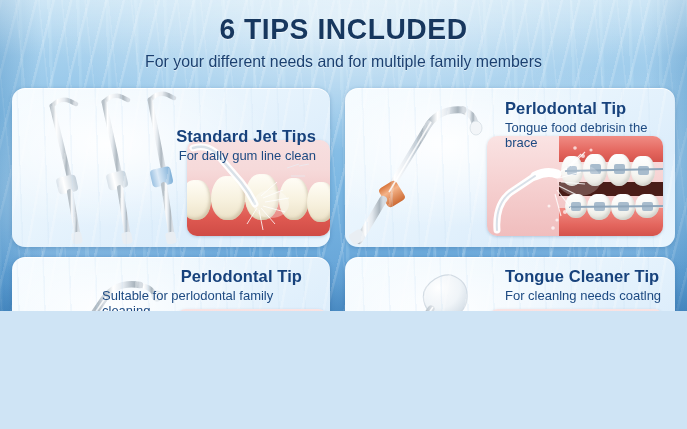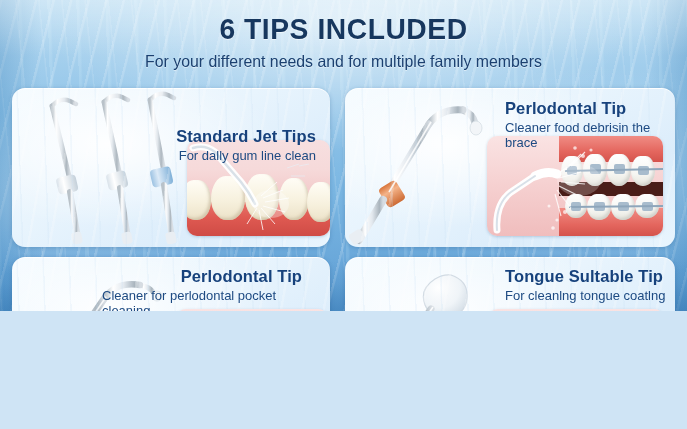--- a/index.html
+++ b/index.html
@@ -228,21 +228,21 @@
           <path d="M84 36 L38 112" stroke="url(#rod2)" stroke-width="7" fill="none" stroke-linecap="round"></path>
           <rect x="36" y="96" width="22" height="20" rx="4" fill="url(#colorange)" transform="rotate(58 47 106)"></rect>
           <path d="M38 112 L14 152" stroke="url(#rod2)" stroke-width="8" fill="none" stroke-linecap="round"></path>
           <rect x="6" y="142" width="12" height="14" rx="3" fill="#e9eef3" transform="rotate(58 12 149)"></rect>
           <path d="M86 34 L44 104" stroke="#ffffff" stroke-width="1.6" fill="none" opacity=".85"></path>
         </g>
       </svg>
 
       <div class="ctext" id="txt2">
         <div class="ct-title">Perlodontal Tip</div>
-        <div class="ct-sub">Cleaner food debrisin the brace</div>
+        <div class="ct-sub">Tongue food debrisin the brace</div>
       </div>
 
       <div class="photo" id="ph2">
         <div class="gumbg2"></div>
         <div class="gumlight" style="left:72px;top:0;width:104px;height:26px;"></div>
         <div class="gumlight" style="left:72px;top:72px;width:104px;height:28px;"></div>
         <div style="position:absolute;left:72px;top:46px;width:104px;height:14px;background:#4a1d18;"></div>
         <div class="toothw" style="left:74px;top:20px;width:22px;height:30px;"></div>
         <div class="toothw" style="left:96px;top:18px;width:24px;height:32px;"></div>
         <div class="toothw" style="left:120px;top:18px;width:24px;height:32px;"></div>
@@ -319,21 +319,21 @@
           <path d="M92 42 L44 112" stroke="url(#rod3)" stroke-width="7" fill="none" stroke-linecap="round"></path>
           <rect x="42" y="98" width="22" height="19" rx="4" fill="url(#colpink)" transform="rotate(56 53 107)"></rect>
           <path d="M44 112 L20 150" stroke="url(#rod3)" stroke-width="8" fill="none" stroke-linecap="round"></path>
           <rect x="12" y="140" width="12" height="14" rx="3" fill="#e9eef3" transform="rotate(56 18 147)"></rect>
           <path d="M94 40 L50 104" stroke="#ffffff" stroke-width="1.6" fill="none" opacity=".85"></path>
         </g>
       </svg>
 
       <div class="ctext" id="txt3">
         <div class="ct-title">Perlodontal Tip</div>
-        <div class="ct-sub">Cleaner for perlodontal pocket cleaning</div>
+        <div class="ct-sub">Sultable for perlodontal family cleaning</div>
       </div>
 
       <div class="photo" id="ph3">
         <div class="gumbg2"></div>
         <svg width="152" height="100" viewBox="0 0 152 100" style="position:absolute;left:0;top:0;">
           <path d="M6 96 q-2 -62 46 -76 q40 -12 74 14 q22 16 20 62 z" fill="#e2635c"></path>
           <path d="M16 96 q-2 -52 40 -64 q34 -10 62 12 q18 14 16 52 z" fill="#ea7a72"></path>
           <g fill="#ffffff">
             <ellipse cx="36" cy="30" rx="13" ry="11" fill="#fdfdf8"></ellipse>
             <ellipse cx="58" cy="16" rx="13" ry="11" fill="#fdfdf8"></ellipse>
@@ -389,22 +389,22 @@
           <path d="M106 18 q18 6 16 24 q-2 16 -20 18 q-16 2 -22 -12 q-6 -16 10 -26 q8 -5 16 -4 z" fill="url(#scoop)" stroke="#d2dbe3" stroke-width="1.2"></path>
           <path d="M86 52 L34 128" stroke="url(#rod4)" stroke-width="7" fill="none" stroke-linecap="round"></path>
           <rect x="40" y="106" width="20" height="11" rx="3" fill="#e6ecf1" transform="rotate(56 50 111)"></rect>
           <path d="M34 128 L14 154" stroke="url(#rod4)" stroke-width="8" fill="none" stroke-linecap="round"></path>
           <rect x="8" y="146" width="12" height="12" rx="3" fill="#e9eef3" transform="rotate(56 14 152)"></rect>
           <path d="M88 50 L40 120" stroke="#ffffff" stroke-width="1.6" fill="none" opacity=".9"></path>
         </g>
       </svg>
 
       <div class="ctext" id="txt4">
-        <div class="ct-title">Tongue Sultable Tip</div>
-        <div class="ct-sub">For cleanlng tongue coatlng</div>
+        <div class="ct-title">Tongue Cleaner Tip</div>
+        <div class="ct-sub">For cleanlng needs coatlng</div>
       </div>
 
       <div class="photo" id="ph4">
         <div class="gumbg2"></div>
         <svg width="176" height="100" viewBox="0 0 176 100" style="position:absolute;left:0;top:0;">
           <path d="M18 92 q-4 -56 50 -70 q48 -12 86 10 l22 14 v46 z" fill="#e2635c"></path>
           <path d="M30 92 q-4 -46 46 -58 q42 -10 74 10 l16 10 v38 z" fill="#ec8078"></path>
           <g fill="#fdfdf8">
             <ellipse cx="120" cy="16" rx="13" ry="10"></ellipse>
             <ellipse cx="142" cy="22" rx="13" ry="11"></ellipse>

